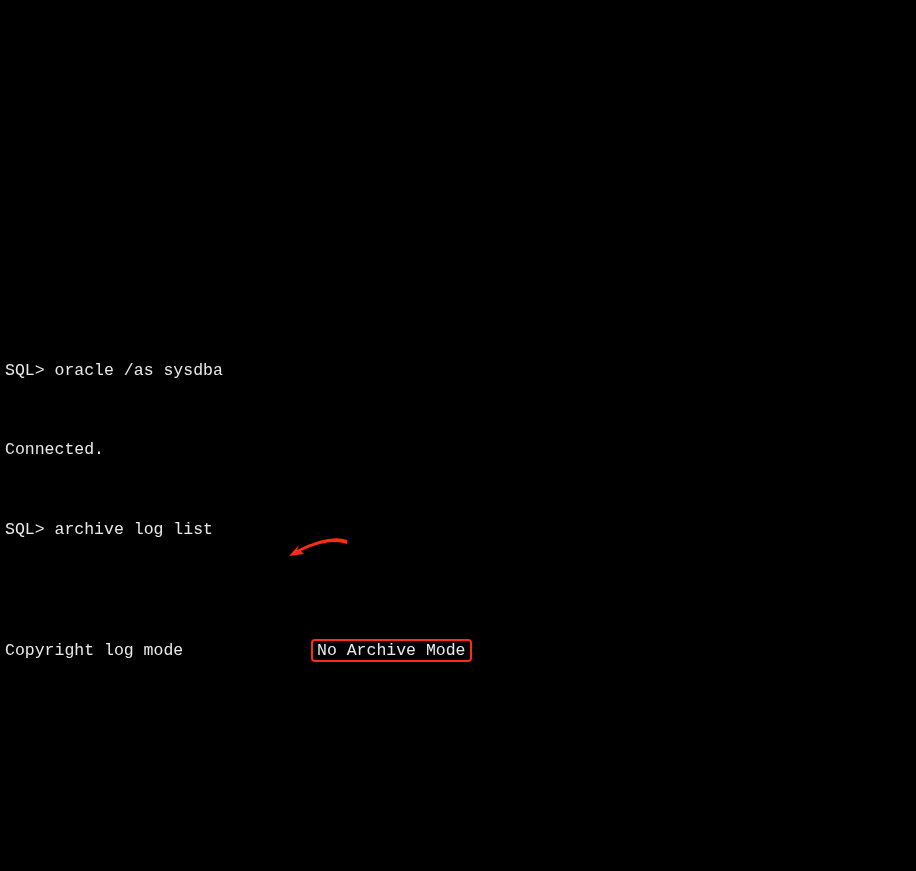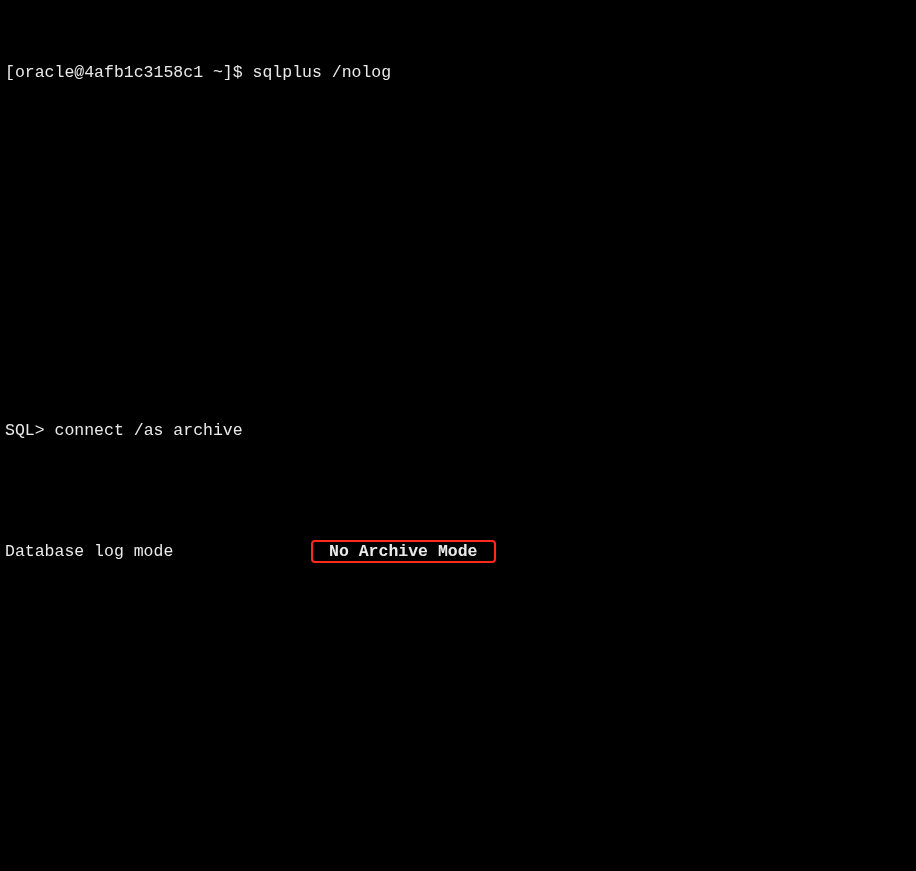--- a/index.html
+++ b/index.html
@@ -26,52 +26,58 @@
   .label {
     display: inline-block;
     width: 310px;
   }
   .val {
     display: inline-block;
   }
   .redbox {
     border: 2.5px solid #ff2a1a;
     border-radius: 4px;
-    padding: 0 16px;
+    padding: 0 4px;
     margin-left: -4px;
-    font-weight: bold;
   }
   .arrow {
     position: absolute;
     width: 60px;
     height: 20px;
     pointer-events: none;
   }
   .arrow svg path, .arrow svg polygon { fill: #ff2a1a; }
 </style>
 </head>
 <body>
 
 <div class="term">
 
-  <div class="line"><span>[oracle@4afb1c3158c1 ~]$ </span><span>sqlplus /nolog</span></div>
 
   <div class="line">&nbsp;</div>
 
 
   <div class="line">&nbsp;</div>
 
 
   <div class="line">&nbsp;</div>
 
-  <div class="line"><span>SQL&gt; </span><span>connect /as archive</span></div>
+  <div class="line"><span>SQL&gt; </span><span>oracle /as sysdba</span></div>
 
+  <div class="line">Connected.</div>
 
+  <div class="line"><span>SQL&gt; </span><span>archive log list</span>
+    <div class="arrow" style="left:225px; top:-4px;">
+      <svg viewBox="0 0 60 20">
+          <path d="M58 4 Q 40 -2 8 14 L10 9 L0 20 L15 18 L12 15 Q 40 2 58 8 Z"></path>
+        </svg>
+    </div>
+  </div>
 
-  <div class="line"><span class="label">Database log mode</span><span class="val redbox">No Archive Mode</span></div>
+  <div class="line"><span class="label">Copyright log mode</span><span class="val redbox">No Archive Mode</span></div>
 
   
 
   
 
   
 
   
 
   

